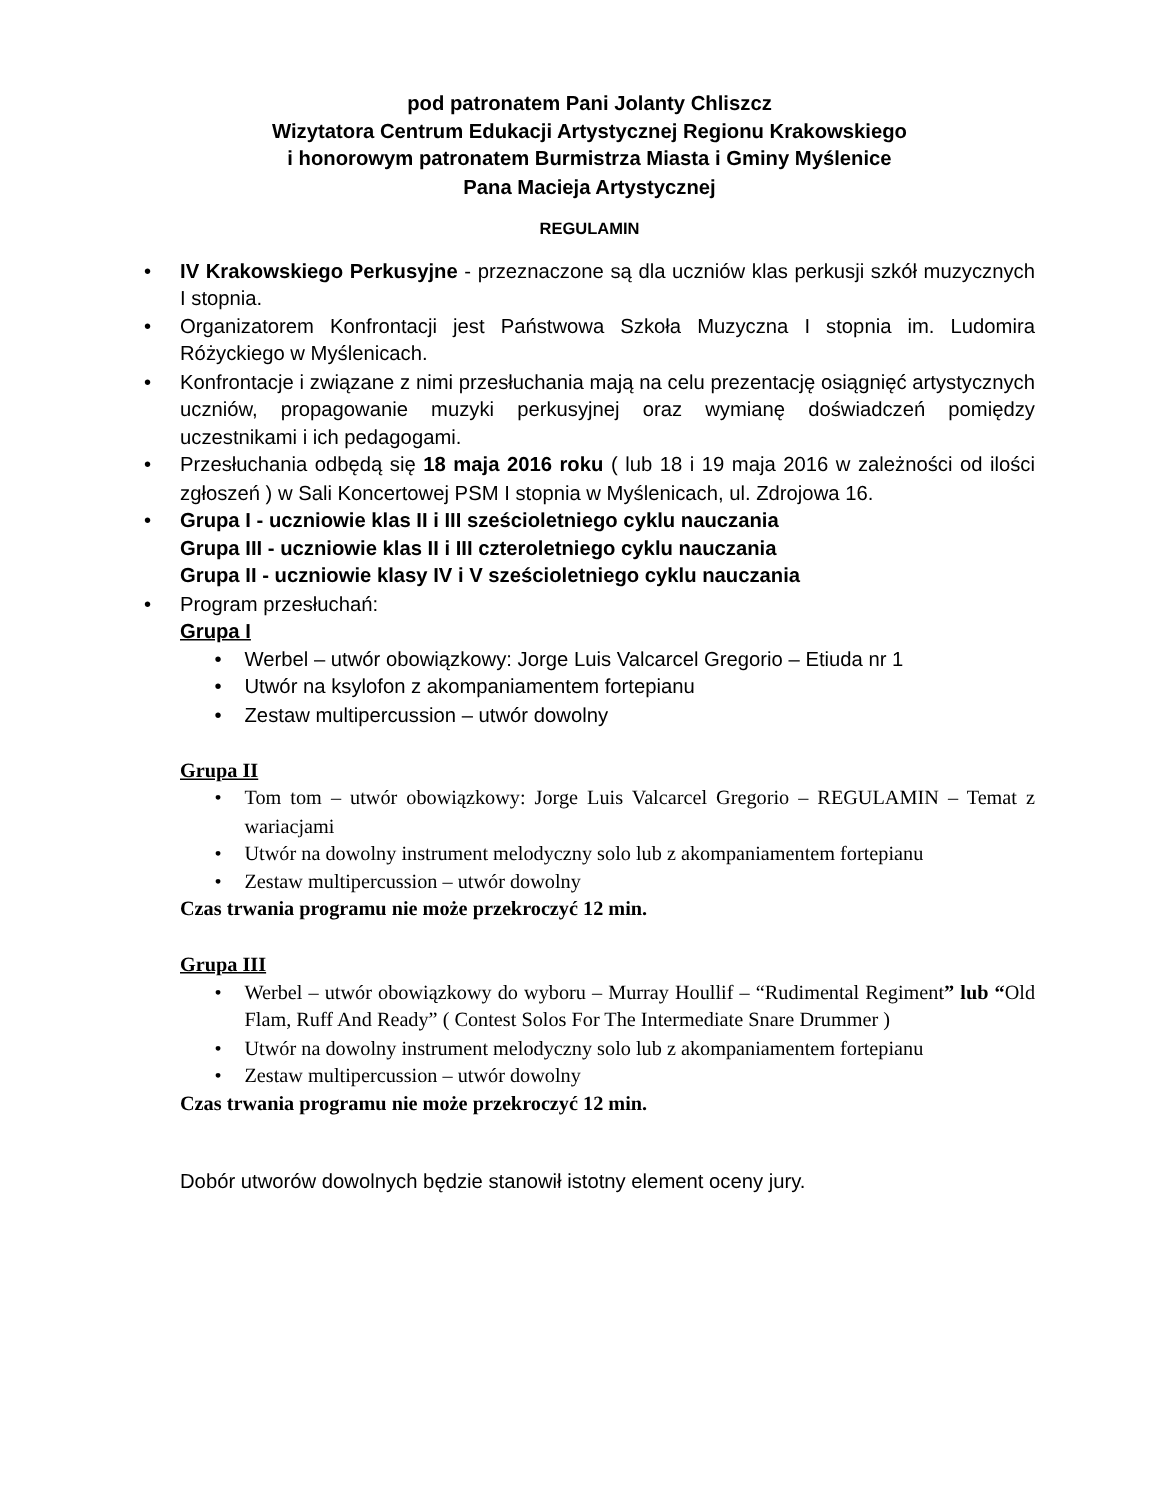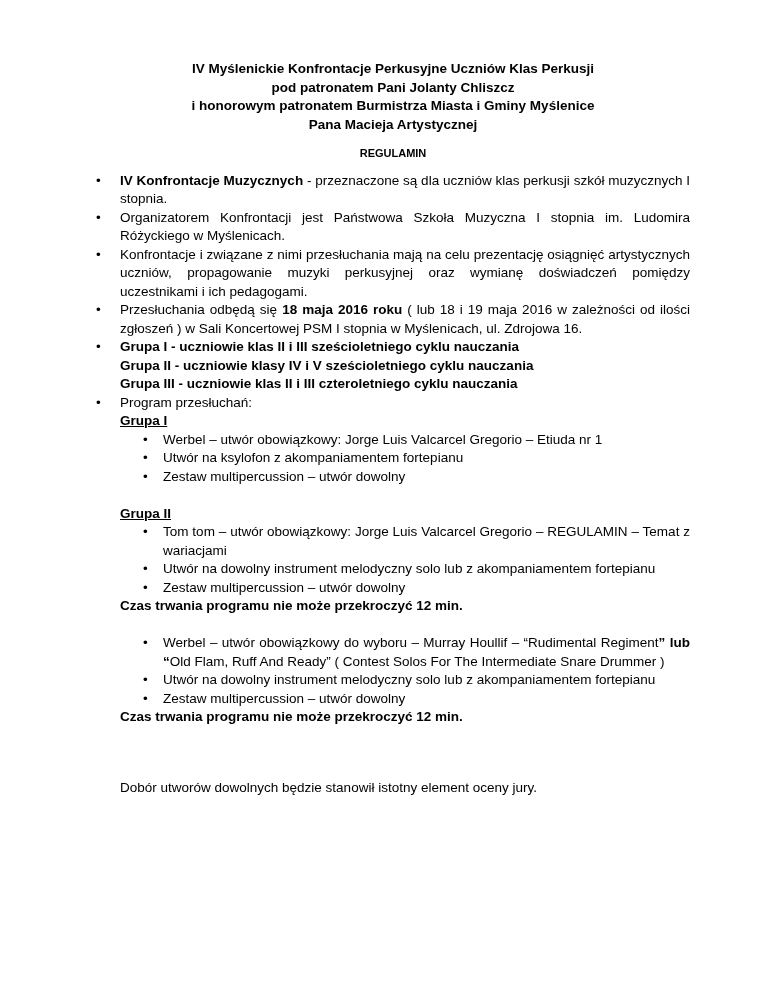--- a/index.html
+++ b/index.html
@@ -31,43 +31,43 @@
     margin-top: 10px;
     margin-bottom: 9px;
   }
   .bullet { display: flex; }
   .marker { flex: none; width: 24px; }
   .txt { flex: 1; text-align: justify; }
   .b { font-weight: bold; }
   .u { text-decoration: underline; }
   .sub-bullet { display: flex; margin-left: 23px; }
   .sub-bullet .marker { width: 20px; }
-  .group.gap-top { margin-top: 18.5px; }
+  .group.gap-top { margin-top: 18.5px; font-family: Liberation Serif, serif; }
   .duration { font-weight: bold; }
-  .closing-note { margin-left: 24px; margin-top: 52px; }
+  .closing-note { margin-left: 24px; margin-top: 34px; }
 </style>
 </head>
 <body>
 
 <div class="page">
 
   <header class="title-block">
-    <p>IV Myślenickie Konfrontacje Perkusyjne Uczniów Klas Perkusji</p>
     <p>pod patronatem Pani Jolanty Chliszcz</p>
+    <p>Wizytatora Centrum Edukacji Artystycznej Regionu Krakowskiego</p>
     <p>i honorowym patronatem Burmistrza Miasta i Gminy Myślenice</p>
     <p>Pana Macieja Artystycznej</p>
   </header>
 
   <h1 class="section-heading">REGULAMIN</h1>
 
   <div class="bullets">
 
     <div class="bullet">
       <span class="marker">•</span>
-      <div class="txt"><span class="b">IV Konfrontacje Muzycznych</span><span> - przeznaczone są dla uczniów klas perkusji szkół muzycznych I stopnia.</span></div>
+      <div class="txt"><span class="b">IV Krakowskiego Perkusyjne</span><span> - przeznaczone są dla uczniów klas perkusji szkół muzycznych I stopnia.</span></div>
     </div>
 
     <div class="bullet">
       <span class="marker">•</span>
       <div class="txt">Organizatorem Konfrontacji jest Państwowa Szkoła Muzyczna I stopnia im. Ludomira Różyckiego w Myślenicach.</div>
     </div>
 
     <div class="bullet">
       <span class="marker">•</span>
       <div class="txt">Konfrontacje i związane z nimi przesłuchania mają na celu prezentację osiągnięć artystycznych uczniów, propagowanie muzyki perkusyjnej oraz wymianę doświadczeń pomiędzy uczestnikami i ich pedagogami.</div>
@@ -75,22 +75,22 @@
 
     <div class="bullet">
       <span class="marker">•</span>
       <div class="txt"><span>Przesłuchania odbędą się </span><span class="b">18 maja 2016 roku</span><span> ( lub 18 i 19  maja 2016 w zależności od ilości zgłoszeń ) w Sali Koncertowej PSM I stopnia w Myślenicach, ul. Zdrojowa 16.</span></div>
     </div>
 
     <div class="bullet">
       <span class="marker">•</span>
       <div class="txt">
         <div class="b">Grupa I - uczniowie klas II i III sześcioletniego cyklu nauczania</div>
+        <div class="b">Grupa III - uczniowie klas II i III czteroletniego cyklu nauczania</div>
         <div class="b">Grupa II - uczniowie klasy IV i V sześcioletniego cyklu nauczania</div>
-        <div class="b">Grupa III - uczniowie klas II i III czteroletniego cyklu nauczania</div>
       </div>
     </div>
 
     <div class="bullet">
       <span class="marker">•</span>
       <div class="txt">
         <div>Program przesłuchań:</div>
 
         <section class="group">
           <div class="b u">Grupa I</div>
@@ -119,20 +119,21 @@
             <div class="txt">Utwór na dowolny instrument melodyczny solo lub z akompaniamentem fortepianu</div>
           </div>
           <div class="sub-bullet">
             <span class="marker">•</span>
             <div class="txt">Zestaw multipercussion – utwór dowolny</div>
           </div>
           <div class="duration">Czas trwania programu nie może przekroczyć 12 min.</div>
         </section>
 
         <section class="group gap-top">
+          <div class="b u">Grupa III</div>
           <div class="sub-bullet">
             <span class="marker">•</span>
             <div class="txt"><span>Werbel – utwór obowiązkowy do wyboru – Murray Houllif – “Rudimental Regiment</span><span class="b">” lub “</span><span>Old Flam, Ruff And Ready” ( Contest Solos For The Intermediate Snare Drummer )</span></div>
           </div>
           <div class="sub-bullet">
             <span class="marker">•</span>
             <div class="txt">Utwór na dowolny instrument melodyczny solo lub z akompaniamentem fortepianu</div>
           </div>
           <div class="sub-bullet">
             <span class="marker">•</span>

